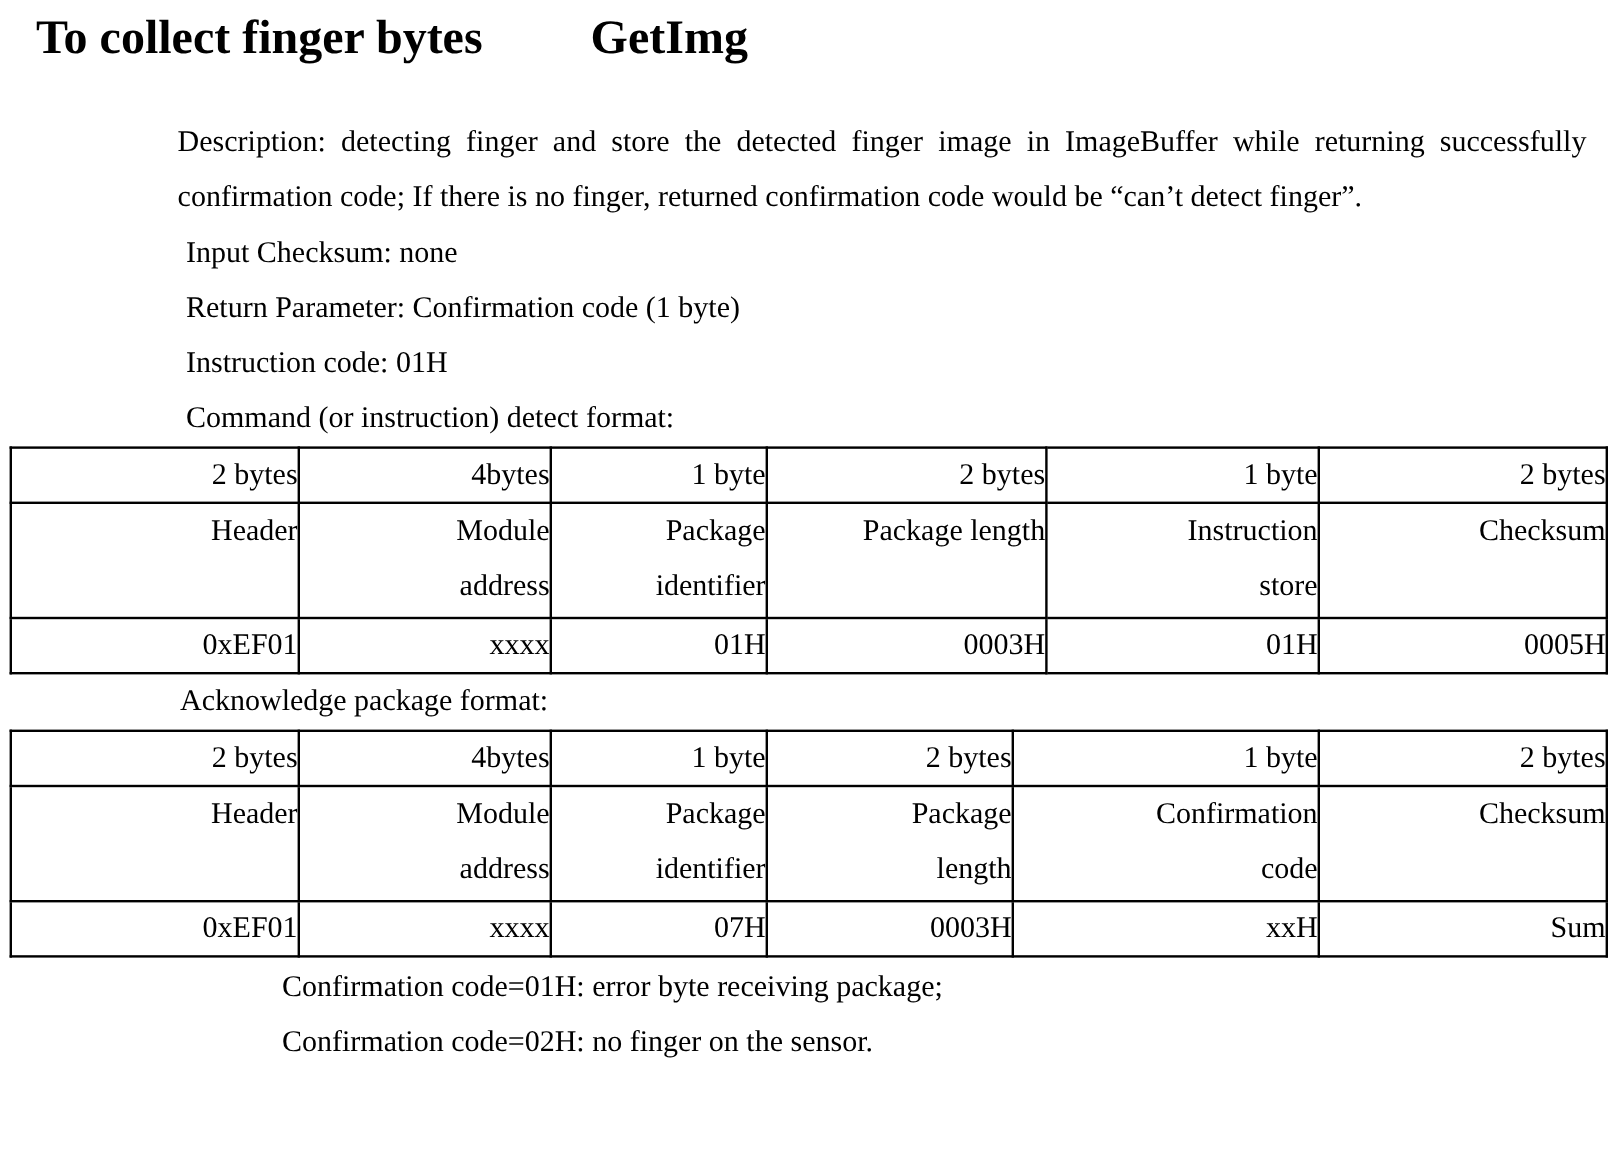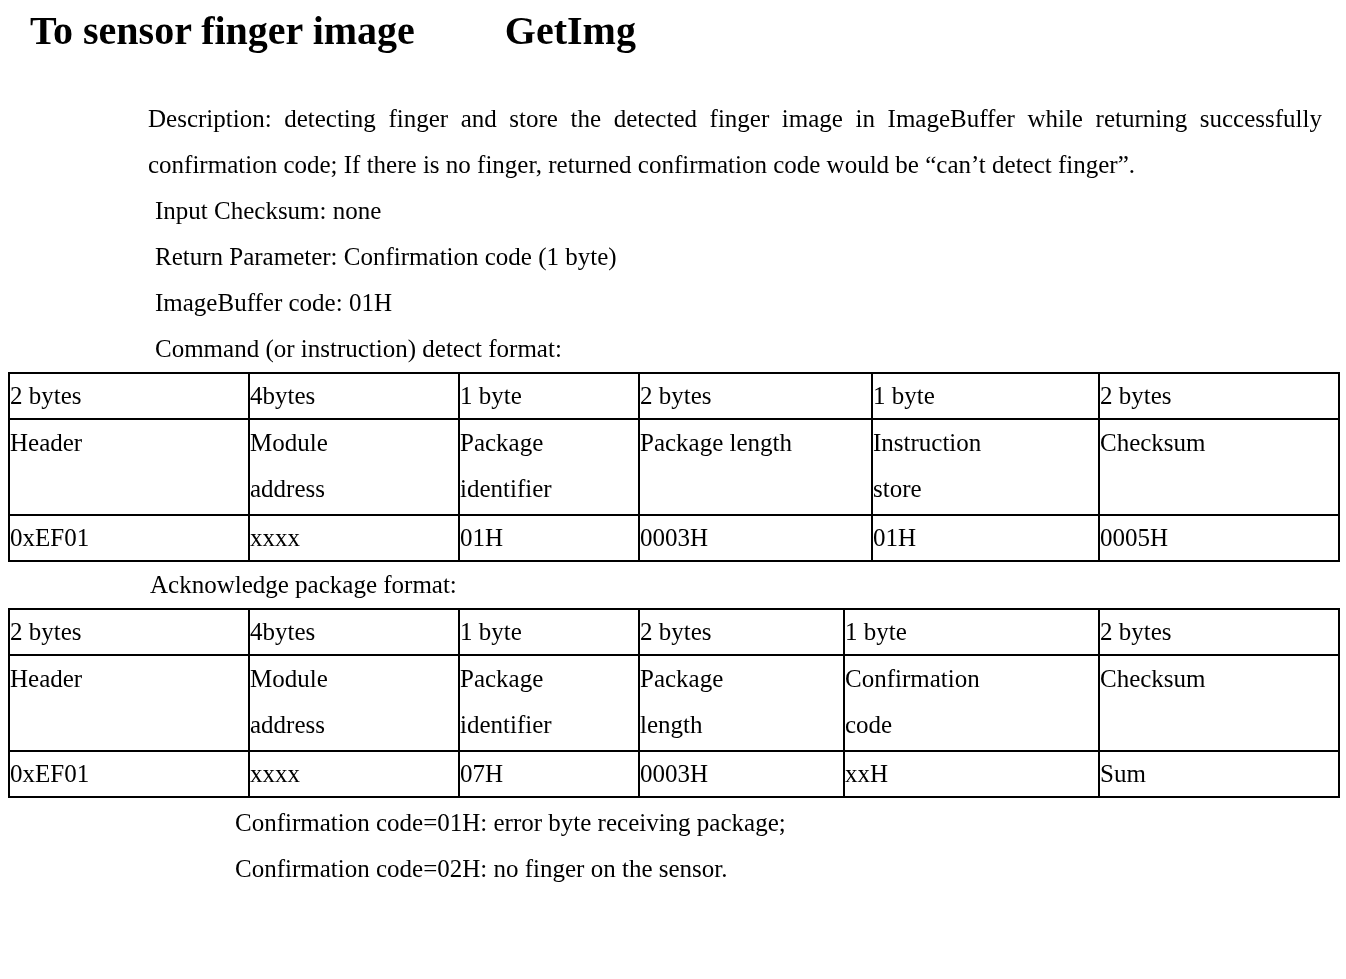--- a/index.html
+++ b/index.html
@@ -34,47 +34,47 @@
     line-height: 46px;
   }
   table.pkg-table {
     border-collapse: collapse;
     table-layout: fixed;
     margin-left: 8px;
     width: 1330px;
   }
   table.pkg-table td {
     border: 2px solid #000000;
-    text-align: left;
+    text-align: right;
     padding: 0;
     overflow: hidden;
   }
   tr.size-row td  { height: 44px; vertical-align: middle; }
   tr.label-row td { height: 94px; vertical-align: top; line-height: 46px; white-space: pre-line; }
   tr.value-row td { height: 44px; vertical-align: middle; }
   .ack-heading {
     margin-left: 150px;
     line-height: 46px;
   }
   .notes { margin-top: 2px; }
   .note-line { line-height: 46px; margin-left: 235px; }
   .note-line.first { margin-left: 177px; }
 </style>
 </head>
 <body>
 
 <div class="page">
 
-  <h1 class="title"><span>To sensor finger image</span><span class="title-gap"></span><span>GetImg</span></h1>
+  <h1 class="title"><span>To collect finger bytes</span><span class="title-gap"></span><span>GetImg</span></h1>
 
   <p class="description">Description: detecting finger and store the detected finger image in ImageBuffer while returning successfully confirmation code; If there is no finger, returned confirmation code would be “can’t detect finger”.</p>
 
   <div class="param-line">Input Checksum: none</div>
   <div class="param-line">Return Parameter: Confirmation code (1 byte)</div>
-  <div class="param-line">ImageBuffer code: 01H</div>
+  <div class="param-line">Instruction code: 01H</div>
   <div class="param-line">Command (or instruction) detect format:</div>
 
   <table class="pkg-table">
     <colgroup>
       <col style="width:240px">
         <col style="width:210px">
         <col style="width:180px">
       <col style="width:233px">
         <col style="width:227px">
         <col style="width:240px">

